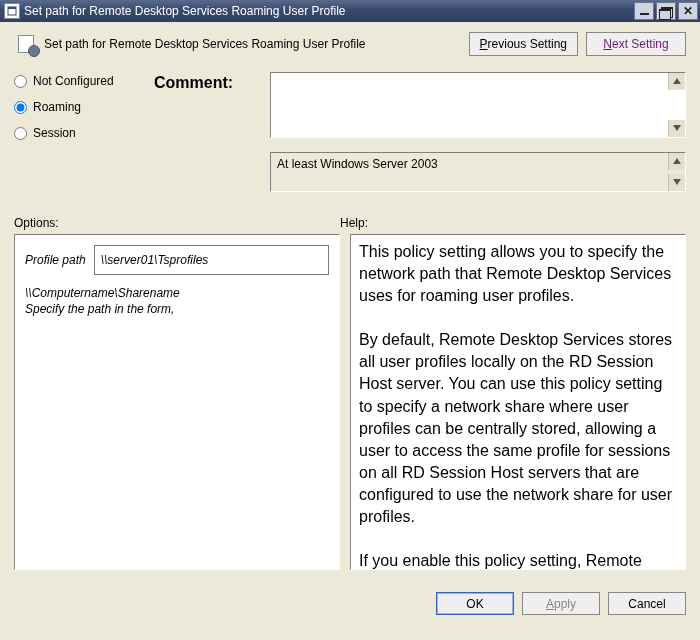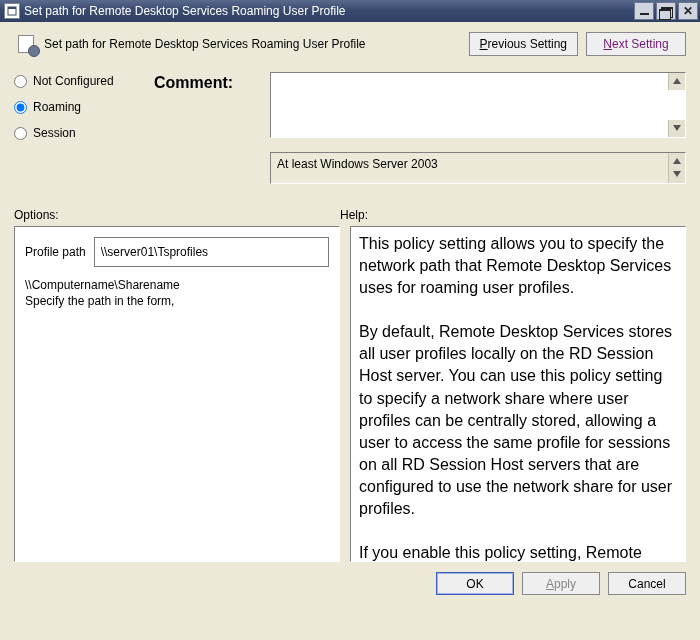--- a/index.html
+++ b/index.html
@@ -115,56 +115,56 @@
     border-left:1px solid #c6c2b2;
   }
   .scroll-end.top { top:0; height:17px; }
   .scroll-end.bot { bottom:0; height:17px; }
   .arrow { width:0;height:0;margin:5px auto; }
   .arrow.up   { border-left:4px solid transparent; border-right:4px solid transparent; border-bottom:6px solid #555;}
   .arrow.down { border-left:4px solid transparent; border-right:4px solid transparent; border-top:6px solid #555;}
 
   .supported-box {
     grid-column:3; position:relative;
-    height:32px; background:#ece9d8; margin-top:12px;
+    height:40px; background:#ece9d8; margin-top:12px;
   }
   .supported-box .txt {
     padding:4px 20px 4px 6px; font-size:12px;
   }
 
   
   .split-labels { display:flex; padding: 24px 14px 4px 14px; }
   .split-labels .lhl { width: 326px; }
   .lbl { font-size:12px; }
 
   .split {
     display:flex; gap:10px; padding: 0 14px; height: 336px;
   }
   .pane {
     background:#fff;
   }
-  .pane.left  { width: 326px; padding:10px 10px; position:relative;}
+  .pane.left  { width: 326px; padding:10px 10px; position:relative;font-style:italic;}
   .pane.right { flex:1; padding:6px 8px; overflow:hidden; position:relative;}
 
   .profile-row { display:flex; align-items:center; gap:8px; margin-bottom:10px;}
   .profile-row .pp-label { font-size:12px; }
   .profile-row input {
     flex:1; height:30px; padding:2px 6px;
     border:1px solid #7a7a7a; font:inherit;
   }
   .instr { font-size:12px; line-height:1.35; }
 
   .help-body { font-size:16px; line-height:1.38; white-space:pre-wrap;}
 
   
   .btnbar { display:flex; justify-content:flex-end; gap:8px; padding:10px 14px 0 14px;}
   .dlgbtn {
     min-width:78px; height:23px;
     border:1px solid #888; background:#efefef;
-    font:inherit; cursor:default;
+    font:inherit; cursor:default;margin-top:12px;
   }
   .dlgbtn.default { border:1px solid #3a5fbd; box-shadow:0 0 0 1px #9db3e8 inset;}
   .dlgbtn[disabled] { color:#888; }
   .dlgbtn .ul { text-decoration:underline; }
 </style>
 </head>
 <body>
 
 <div class="titlebar">
   <span class="app-icon">

